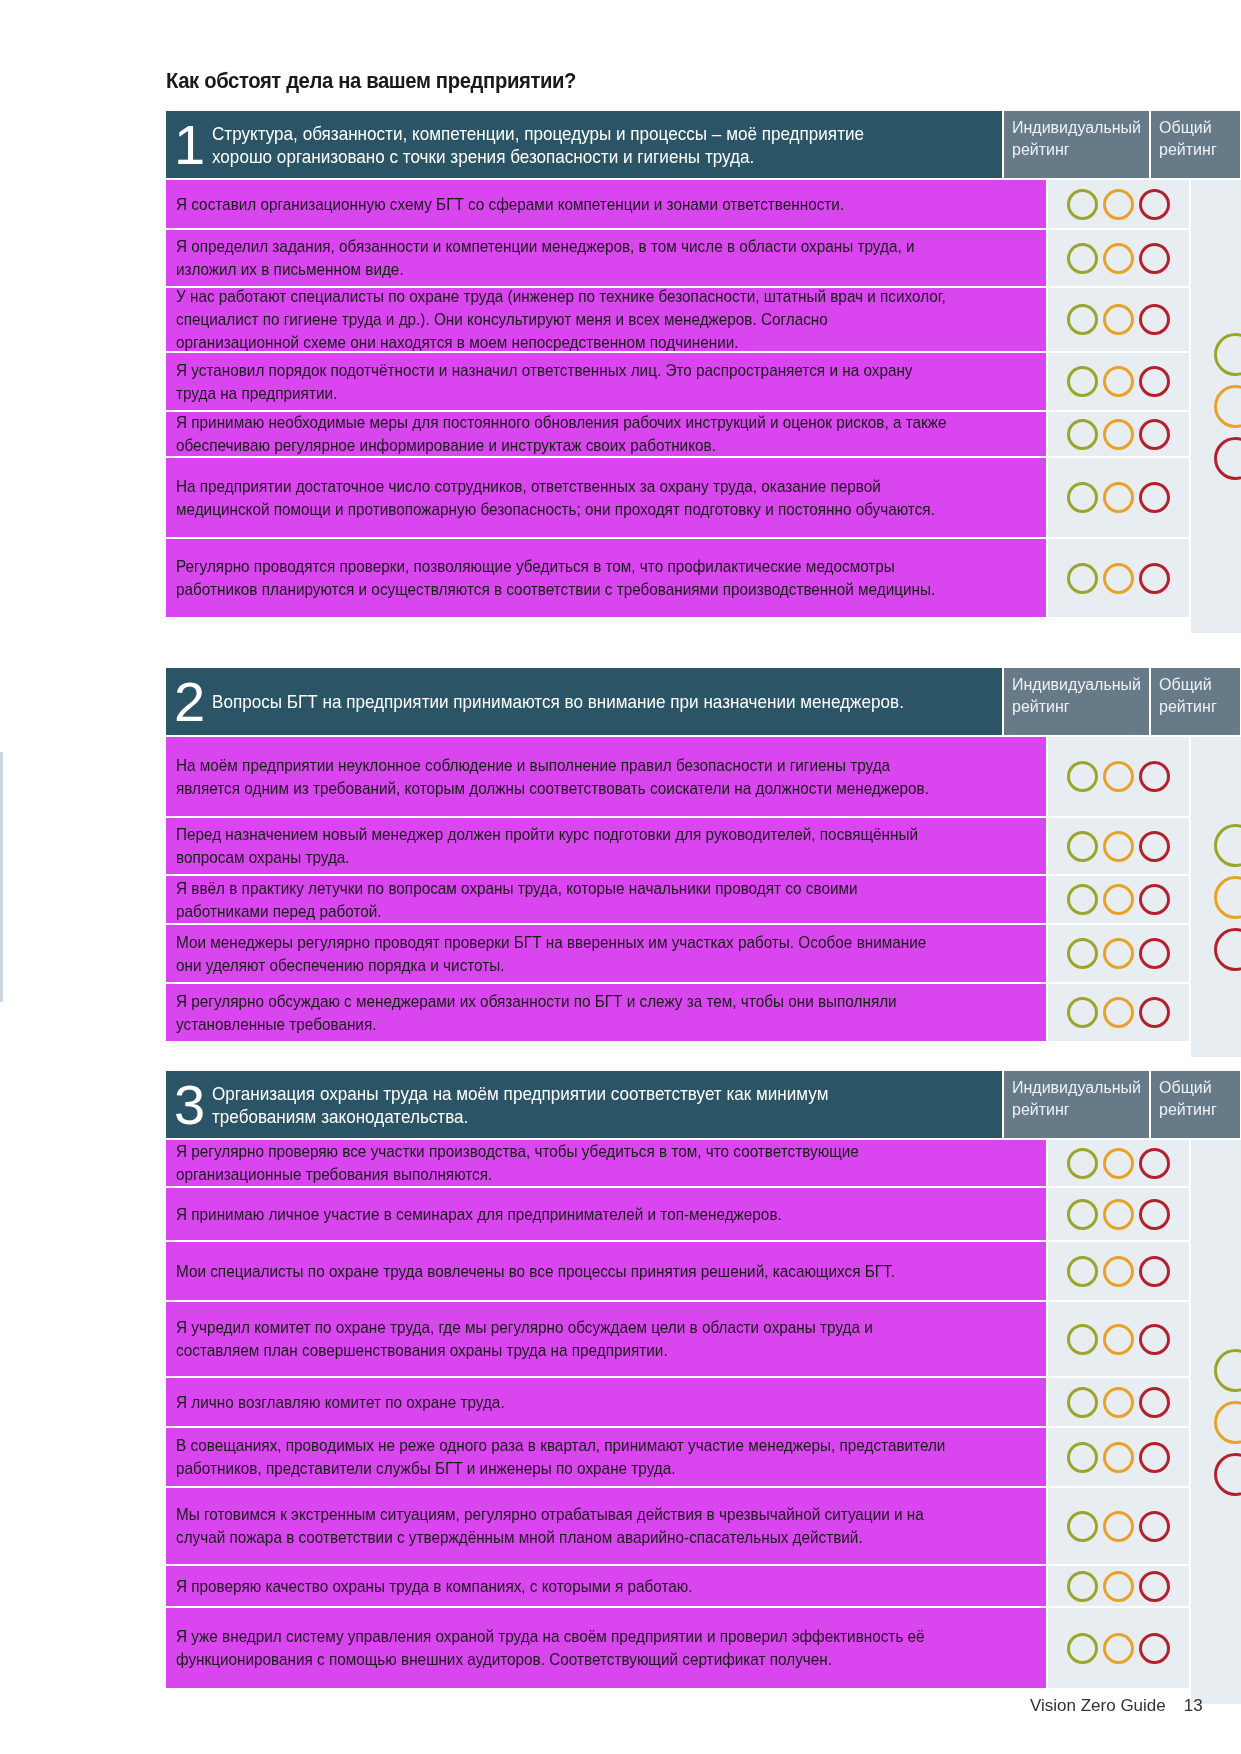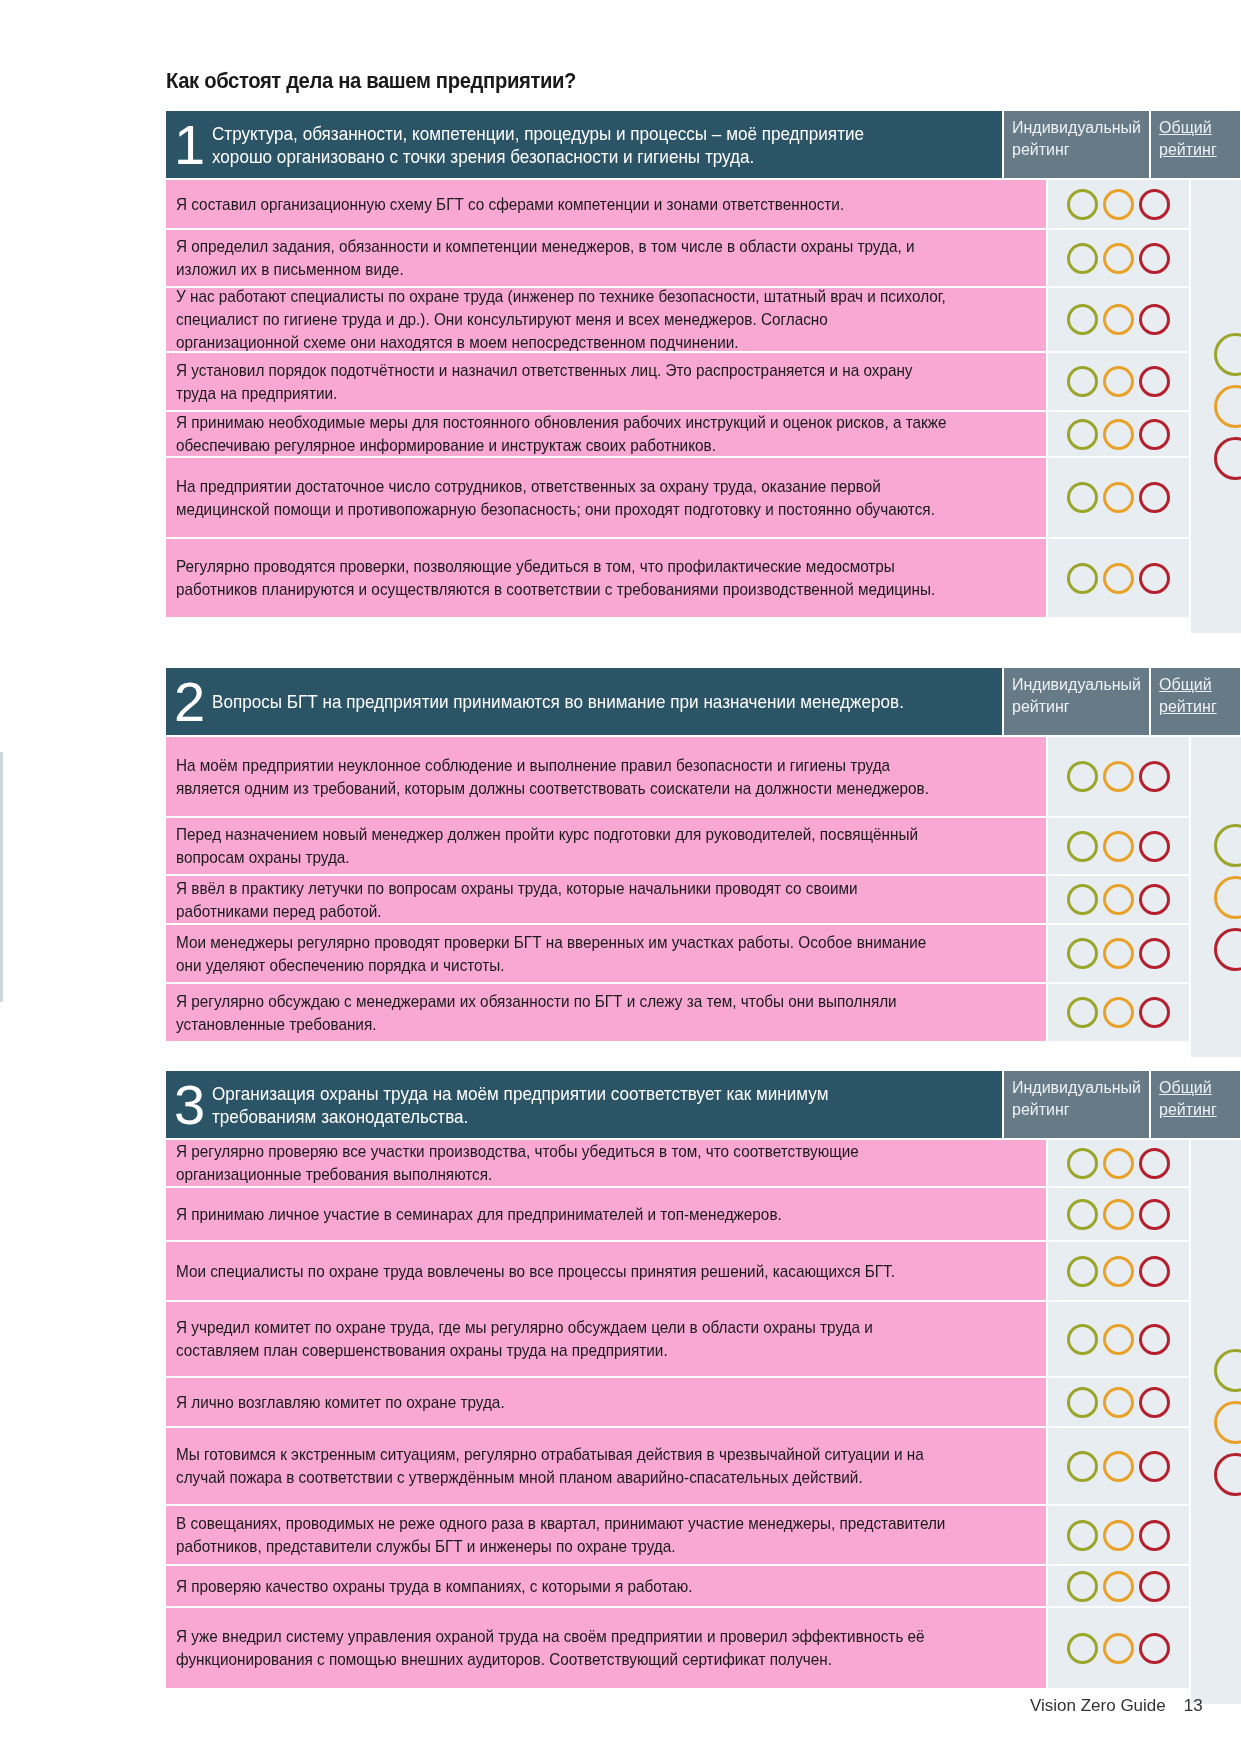--- a/index.html
+++ b/index.html
@@ -8,26 +8,26 @@
   .side-bar { position:absolute; left:0; top:752px; width:3px; height:250px; background:#cdd6dc; }
   .page-title { position:absolute; left:166px; top:68px; font-size:22px; font-weight:bold;
                 letter-spacing:-0.4px; transform:scaleX(0.92); transform-origin:left; white-space:nowrap; }
   .section { position:absolute; left:166px; width:1027px; }
   .sec-head { display:flex; height:67px; }
   .sec-title { flex:0 0 793px; background:#2b5566; color:#fff; display:flex; align-items:center; box-sizing:border-box; padding-left:8px; }
   .sec-num { font-size:56px; font-weight:normal; line-height:56px; width:36px; text-align:left; margin-right:2px; letter-spacing:-1px; }
   .sec-text { font-size:19px; line-height:23px; transform:scaleX(0.9); transform-origin:left; width:790px; }
   .col-h { background:#677a88; color:#eef2f4; font-size:16px; line-height:22px; padding:6px 8px; box-sizing:border-box; margin-left:2px; }
   .col-ind { flex:0 0 141px; }
-  .col-gen { flex:0 0 89px;text-decoration:underline; }
+  .col-gen { flex:0 0 89px; }
   .sec-body { display:flex; margin-top:2px; }
   .rows { flex:0 0 936px; display:flex; flex-direction:column; }
   .row { display:flex; margin-bottom:2px; }
   .row:last-child { margin-bottom:16px; }
-  .row-text { flex:0 0 793px; background:#f9a8d4; box-sizing:border-box; padding:4px 10px; display:flex; align-items:center;
+  .row-text { flex:0 0 793px; background:#d946ef; box-sizing:border-box; padding:4px 10px; display:flex; align-items:center;
               font-size:17px; line-height:23px; }
   .row-text span { display:block; transform:scaleX(0.9); transform-origin:left; width:860px; }
   .row-rate { flex:0 0 141px; margin-left:2px; background:#e8edf1; display:flex; align-items:center; justify-content:center; gap:5px; }
   .circ { width:25px; height:25px; border-radius:50%; border:3px solid; box-sizing:content-box; background:transparent; cursor:pointer; }
   .c-g { border-color:#9aa52a; } .c-o { border-color:#e8a22a; } .c-r { border-color:#b5202e; }
   .gen { flex:0 0 89px; margin-left:2px; background:#e8edf1; display:flex; flex-direction:column; align-items:center; justify-content:center; gap:9px; }
   .bigc { width:37px; height:37px; border-radius:50%; border:3px solid; cursor:pointer; }
   .footer { position:absolute; top:1696px; left:1030px; font-size:17px; color:#333; white-space:nowrap; }
   .footer .pg { margin-left:18px; }
 </style>
@@ -250,33 +250,33 @@
         <div class="row" style="height:48px">
           <div class="row-text">
             <span>Я лично возглавляю комитет по охране труда.</span>
           </div>
           <div class="row-rate">
             <div class="circ c-g" style="border-color: rgb(154, 165, 42);"></div>
             <div class="circ c-o" style="border-color: rgb(232, 162, 42);"></div>
             <div class="circ c-r" style="border-color: rgb(181, 32, 46);"></div>
           </div>
         </div>
+        <div class="row" style="height:58px">
+          <div class="row-text">
+            <span>В совещаниях, проводимых не реже одного раза в квартал, принимают участие менеджеры, представители работников, представители службы БГТ и инженеры по охране труда.</span>
+          </div>
+          <div class="row-rate">
+            <div class="circ c-g" style="border-color: rgb(154, 165, 42);"></div>
+            <div class="circ c-o" style="border-color: rgb(232, 162, 42);"></div>
+            <div class="circ c-r" style="border-color: rgb(181, 32, 46);"></div>
+          </div>
+        </div>
         <div class="row" style="height:76px">
           <div class="row-text">
             <span>Мы готовимся к экстренным ситуациям, регулярно отрабатывая действия в чрезвычайной ситуации и на случай пожара в соответствии с утверждённым мной планом аварийно-спасательных действий.</span>
-          </div>
-          <div class="row-rate">
-            <div class="circ c-g" style="border-color: rgb(154, 165, 42);"></div>
-            <div class="circ c-o" style="border-color: rgb(232, 162, 42);"></div>
-            <div class="circ c-r" style="border-color: rgb(181, 32, 46);"></div>
-          </div>
-        </div>
-        <div class="row" style="height:58px">
-          <div class="row-text">
-            <span>В совещаниях, проводимых не реже одного раза в квартал, принимают участие менеджеры, представители работников, представители службы БГТ и инженеры по охране труда.</span>
           </div>
           <div class="row-rate">
             <div class="circ c-g" style="border-color: rgb(154, 165, 42);"></div>
             <div class="circ c-o" style="border-color: rgb(232, 162, 42);"></div>
             <div class="circ c-r" style="border-color: rgb(181, 32, 46);"></div>
           </div>
         </div>
         <div class="row" style="height:40px">
           <div class="row-text">
             <span>Я проверяю качество охраны труда в компаниях, с которыми я работаю.</span>

